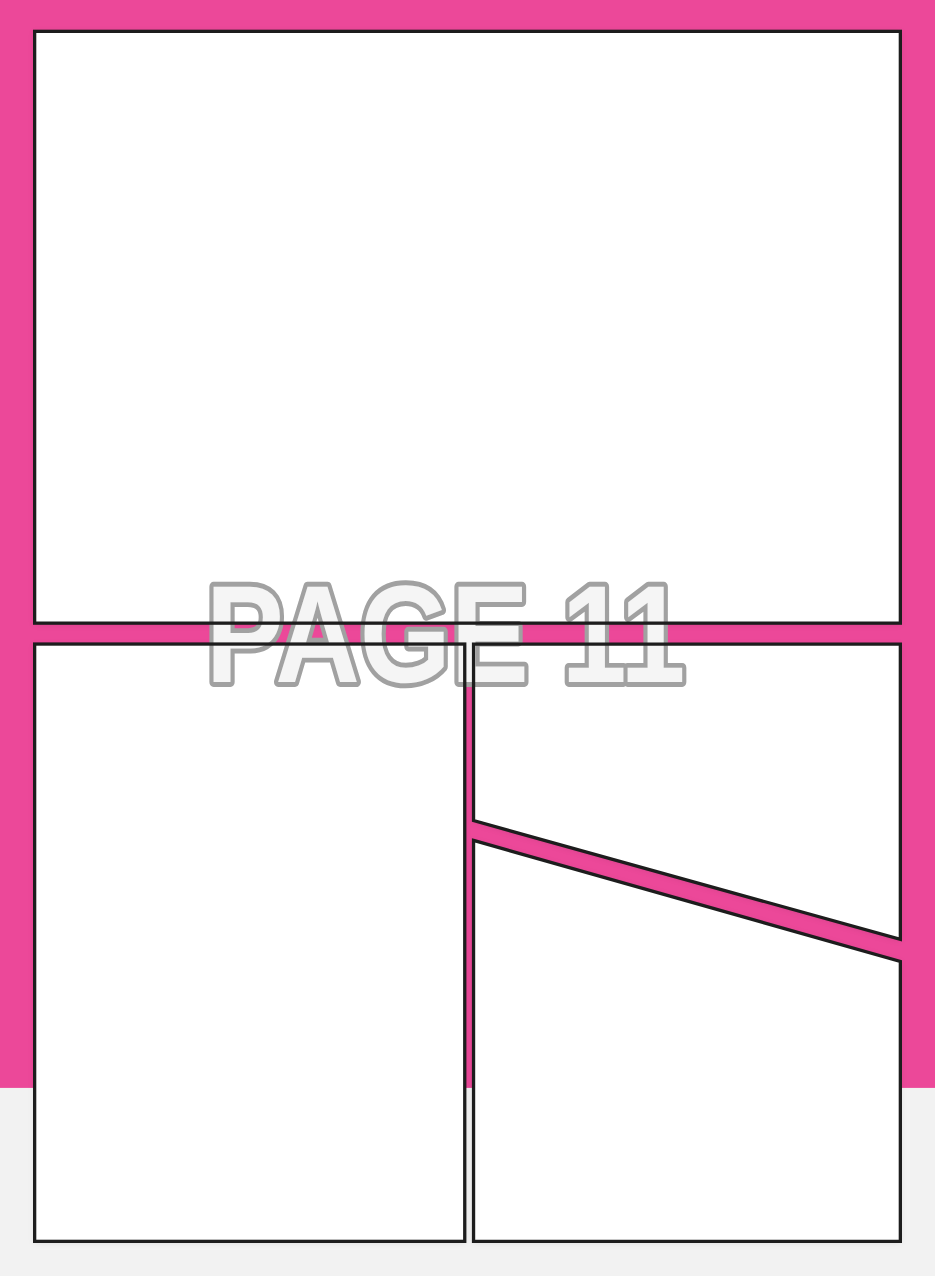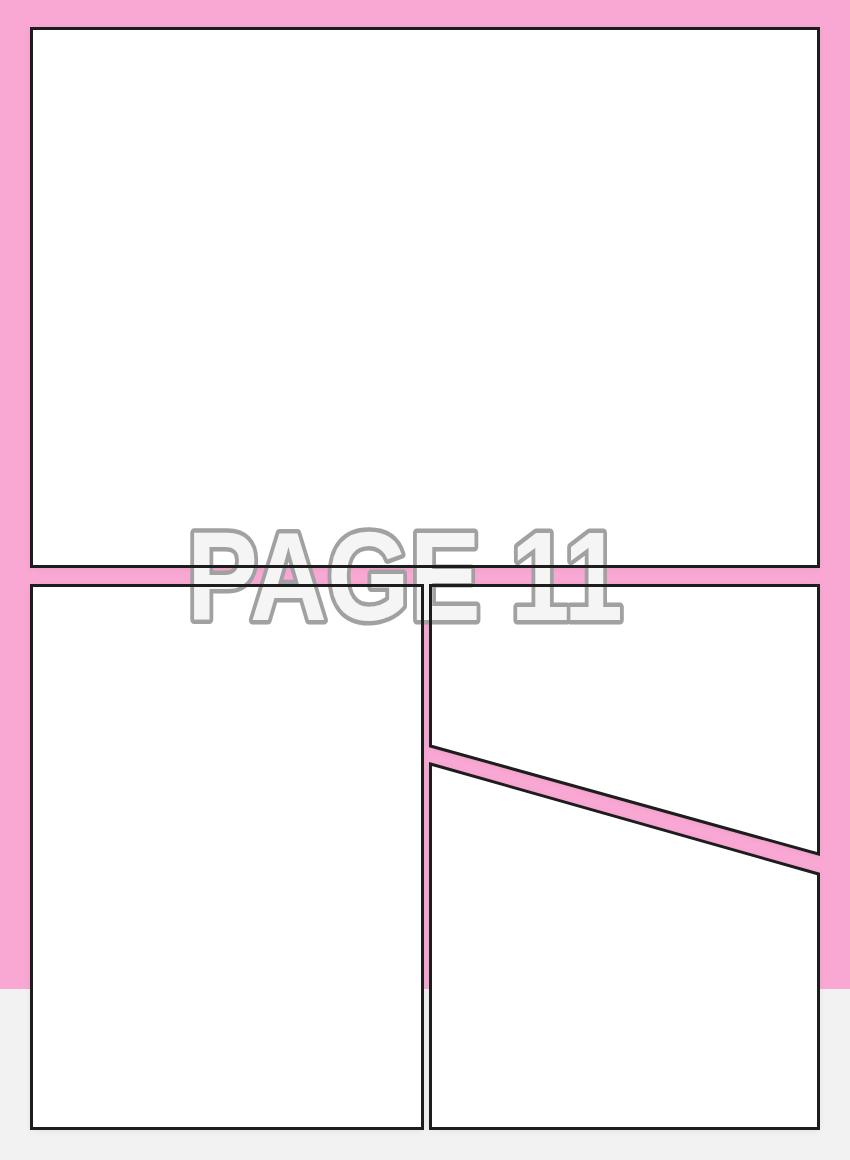--- a/index.html
+++ b/index.html
@@ -10,21 +10,21 @@
     width: 850px;
     height: 1160px;
     background: #f2f2f2;
     overflow: hidden;
     font-family: "Liberation Sans", "DejaVu Sans", sans-serif;
   }
   .stage {
     position: relative;
     width: 850px;
     height: 989px;
-    background: #f9a8d4;
+    background: #ec4899;
   }
   .stage svg {
     display: block;
     width: 850px;
     height: 1160px;
   }
   
   .panel-fill-group {
     filter: drop-shadow(0 1px 3px rgba(0,0,0,0.10));
   }

